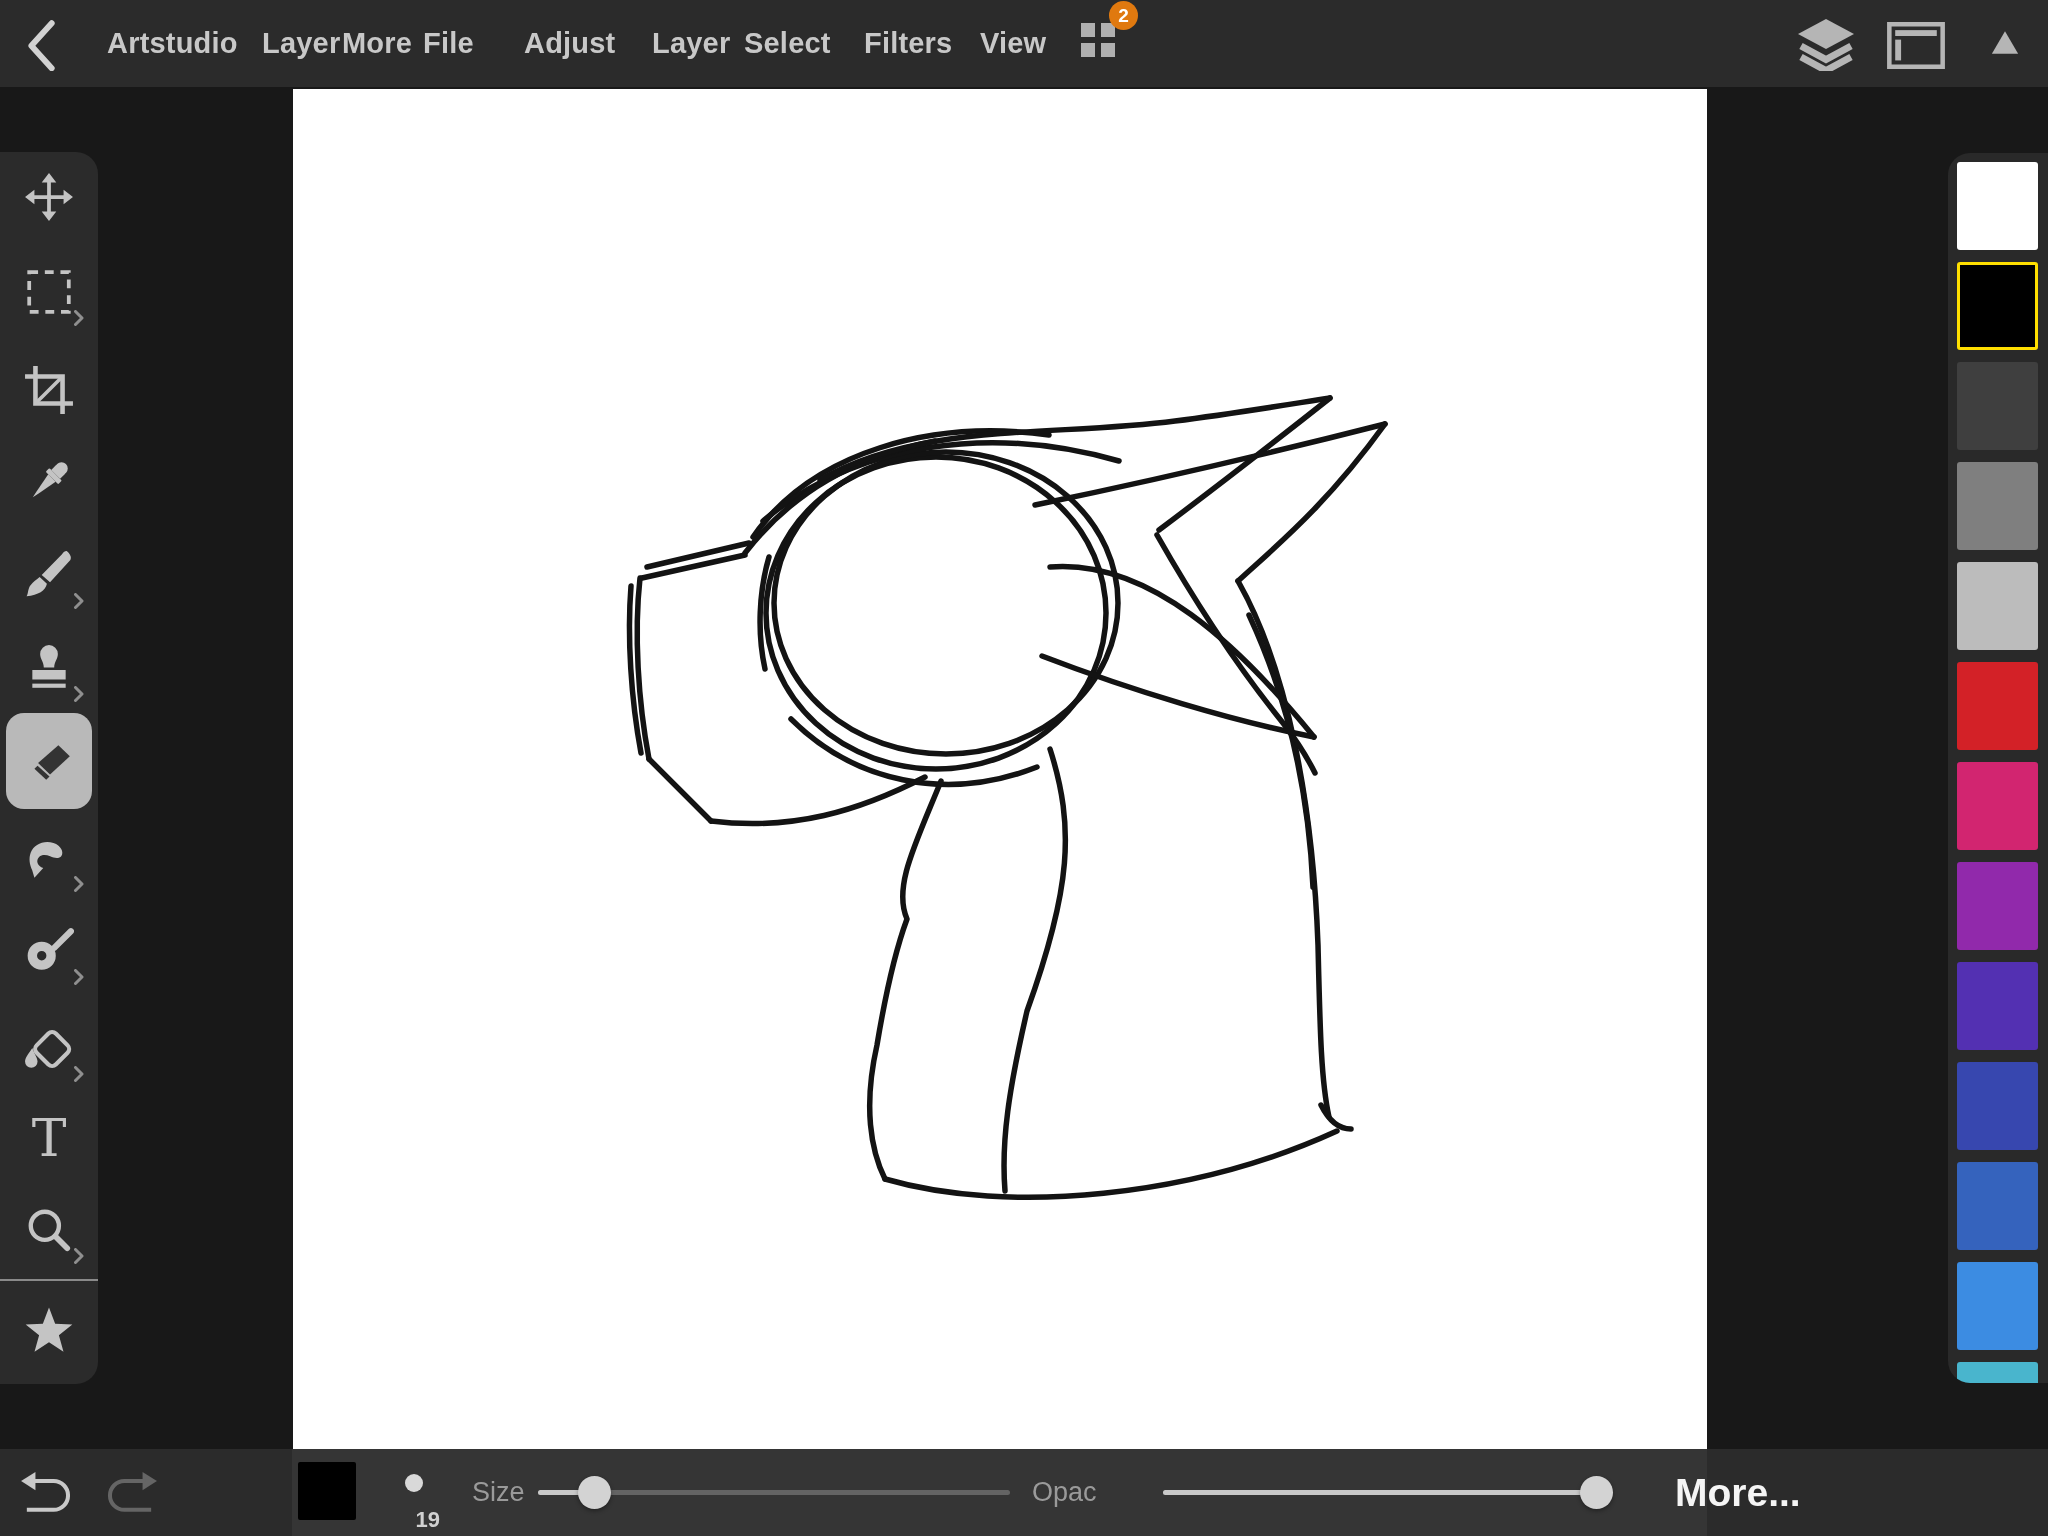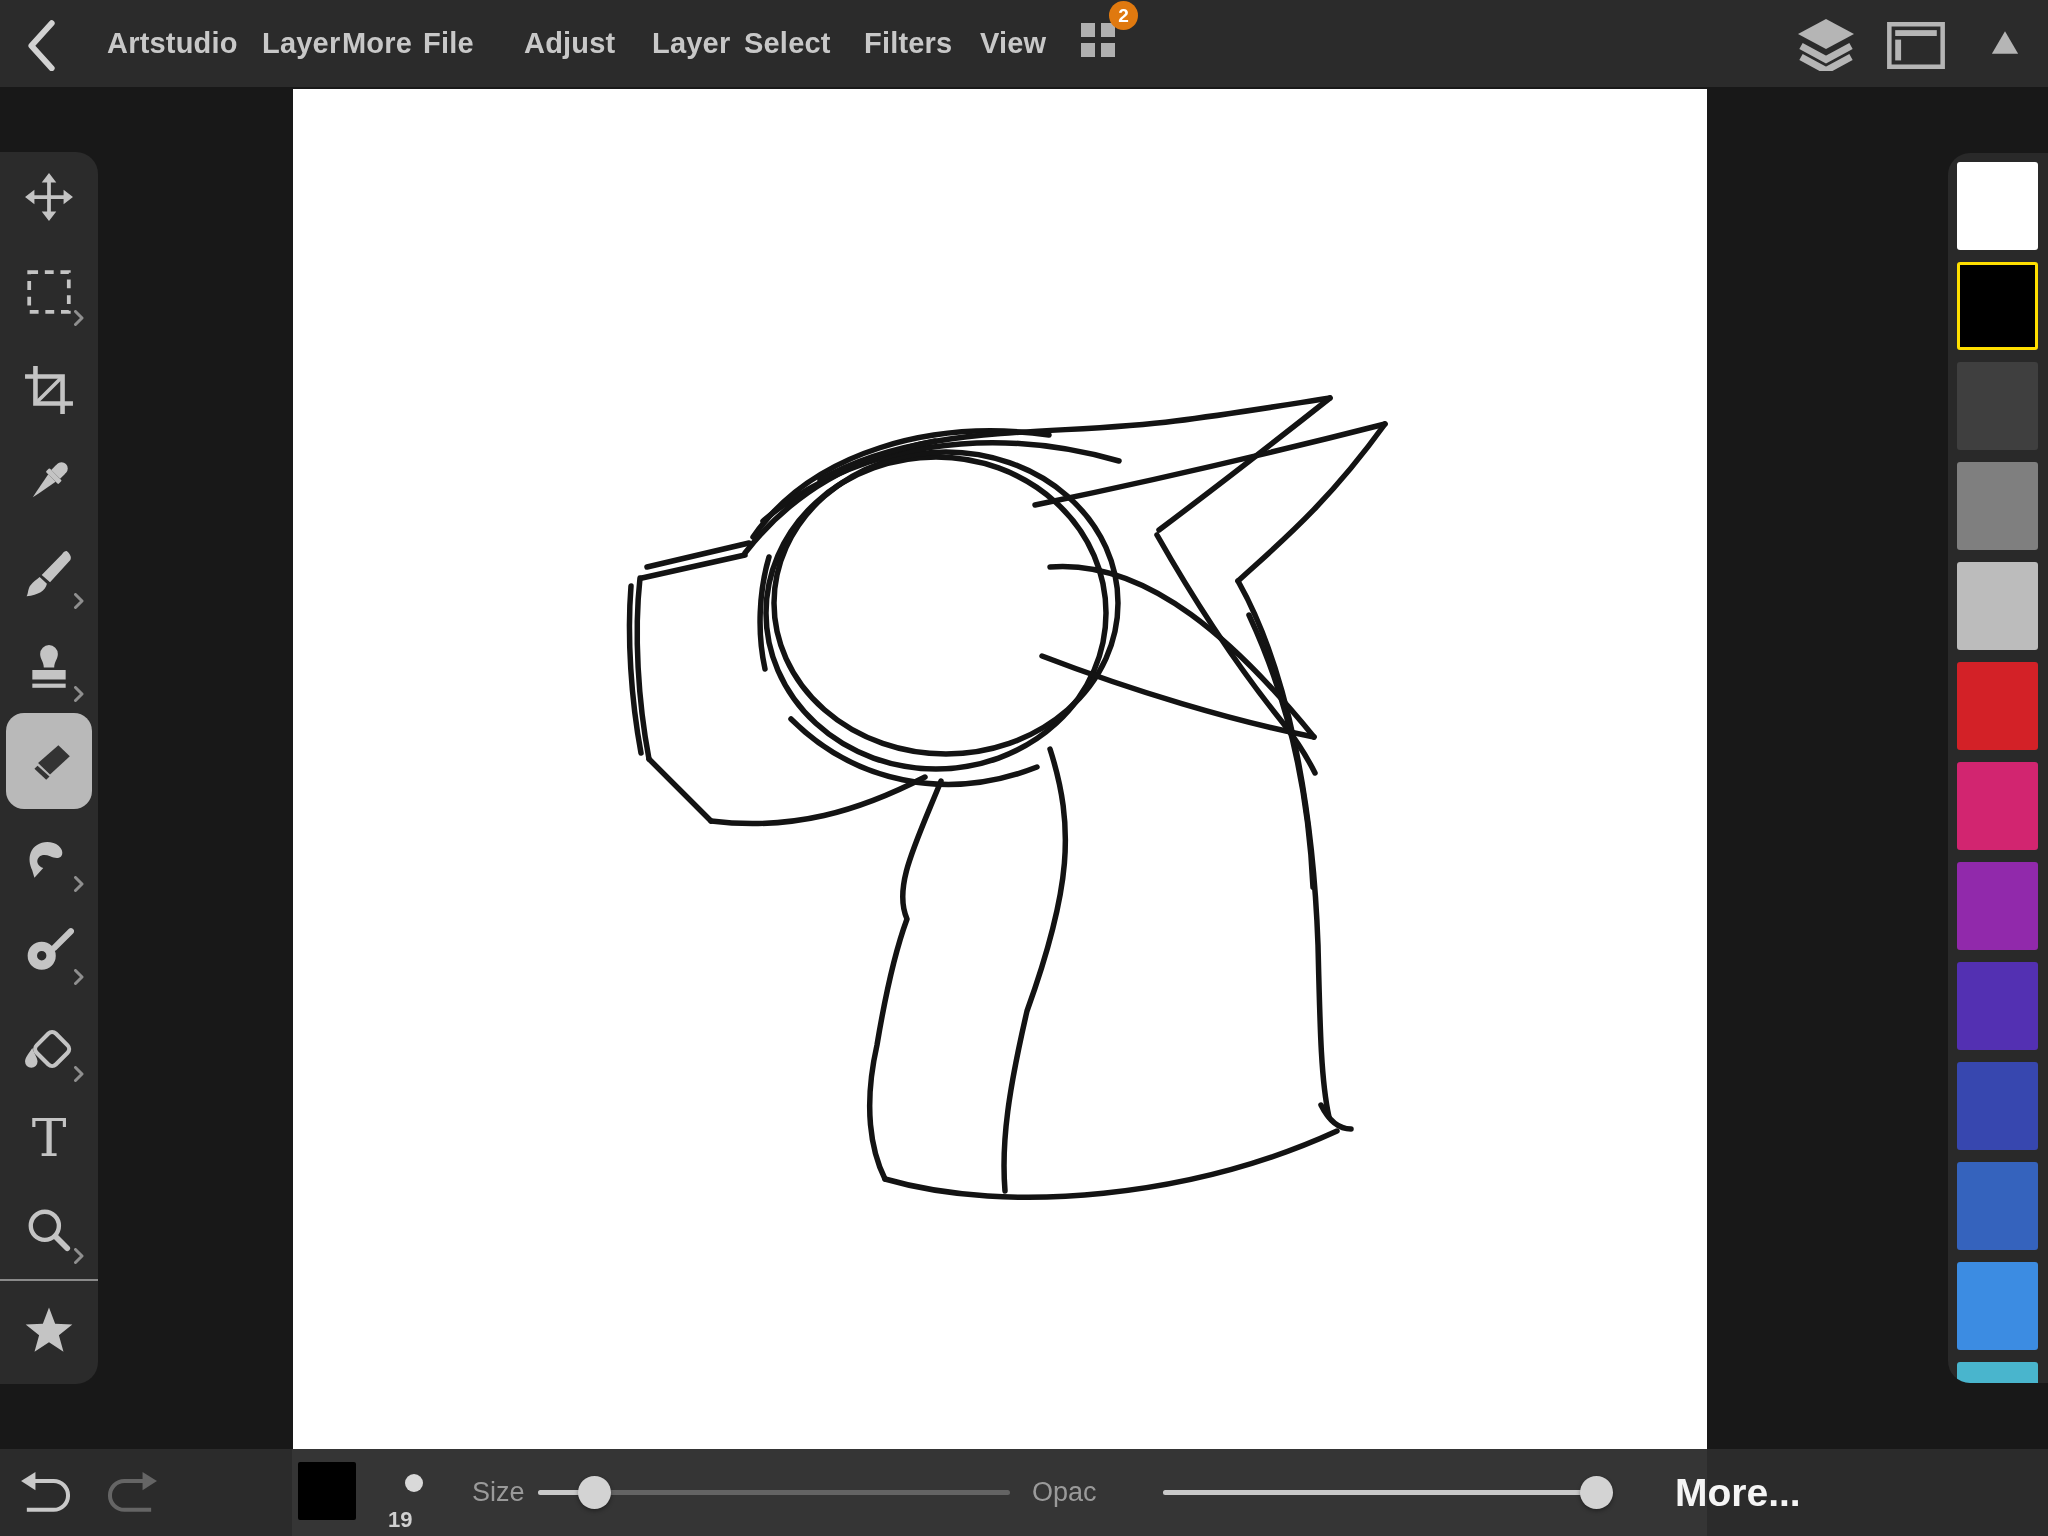--- a/index.html
+++ b/index.html
@@ -46,21 +46,21 @@
   .swatch.selected{border:3px solid #ffdf00;}
   
   .bottombar{position:absolute;left:0;top:1449px;width:2048px;height:87px;background:#2b2b2b;z-index:5;}
   .bb-mid{position:absolute;left:292px;top:0;width:1415px;height:87px;background:#353535;}
   .bb-btn{position:absolute;top:21px;width:56px;height:46px;}
   .bb-btn svg{width:100%;height:100%;display:block;}
   .undo{left:18px;color:#c9c9c9;}
   .redo{left:104px;color:#656565;}
   .cur-color{position:absolute;left:298px;top:13px;width:58px;height:58px;border-radius:2px;}
   .brush-dot{position:absolute;left:405px;top:25px;width:18px;height:18px;border-radius:50%;background:#d9d9d9;}
-  .brush-size{position:absolute;left:388px;top:58px;width:52px;text-align:left;
+  .brush-size{position:absolute;left:388px;top:58px;width:52px;text-align:right;
     color:#d0d0d0;font-size:22px;font-weight:700;}
   .slider-label{position:absolute;top:0;height:87px;display:flex;align-items:center;
     color:#9a9a9a;font-size:27px;}
   .track{position:absolute;top:41px;height:5px;border-radius:3px;background:#646464;}
   .track .fill{position:absolute;left:0;top:0;height:5px;border-radius:3px;background:#c9c9c9;}
   .knob{position:absolute;top:27px;width:33px;height:33px;border-radius:50%;background:#d3d3d3;
     box-shadow:0 2px 4px rgba(0,0,0,.35);}
   .more{position:absolute;left:1675px;top:0;height:87px;display:flex;align-items:center;
     color:#f5f5f5;font-size:39px;font-weight:700;}
 </style>

